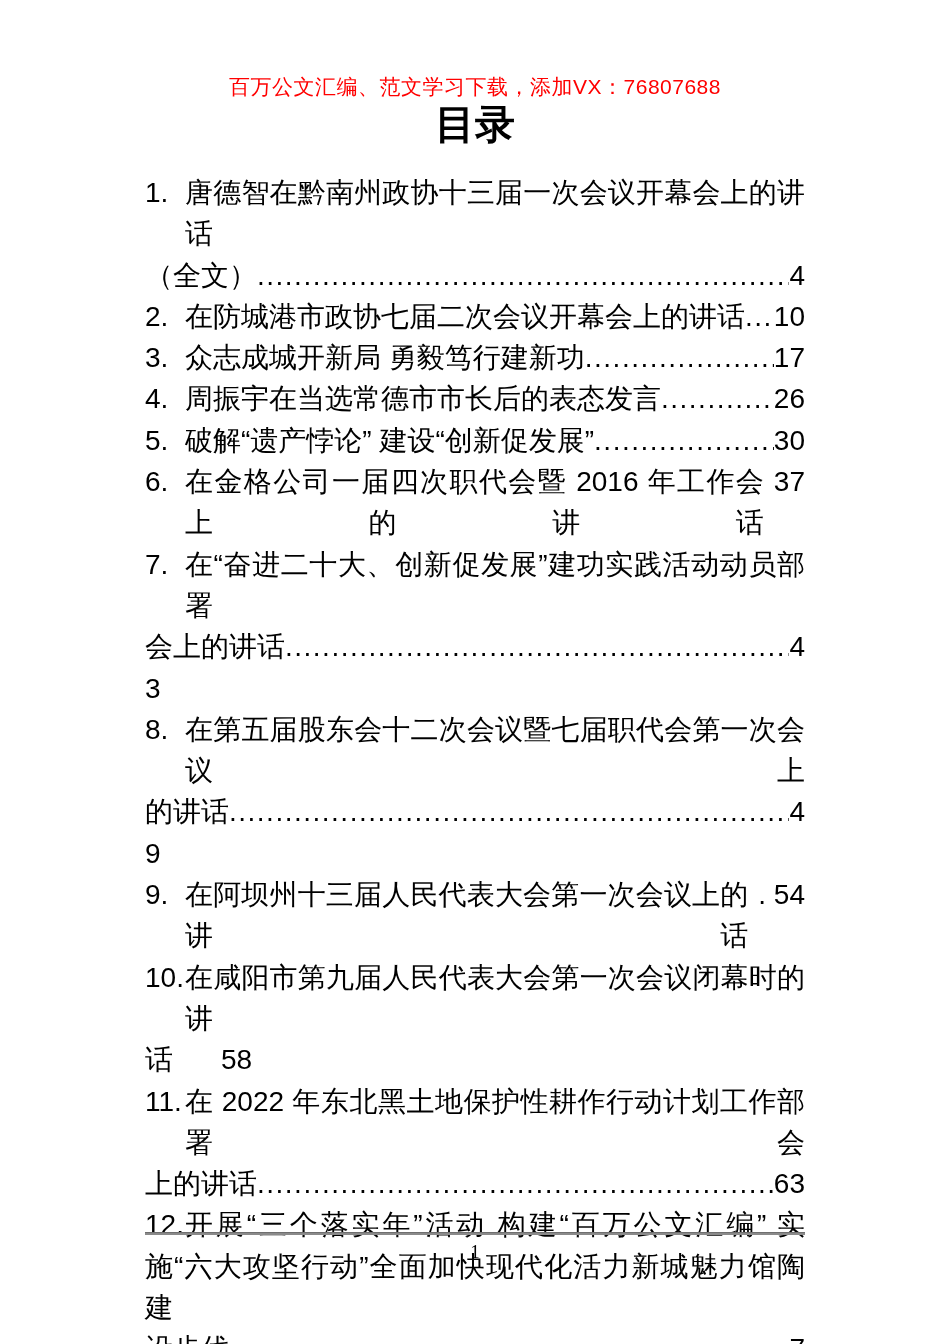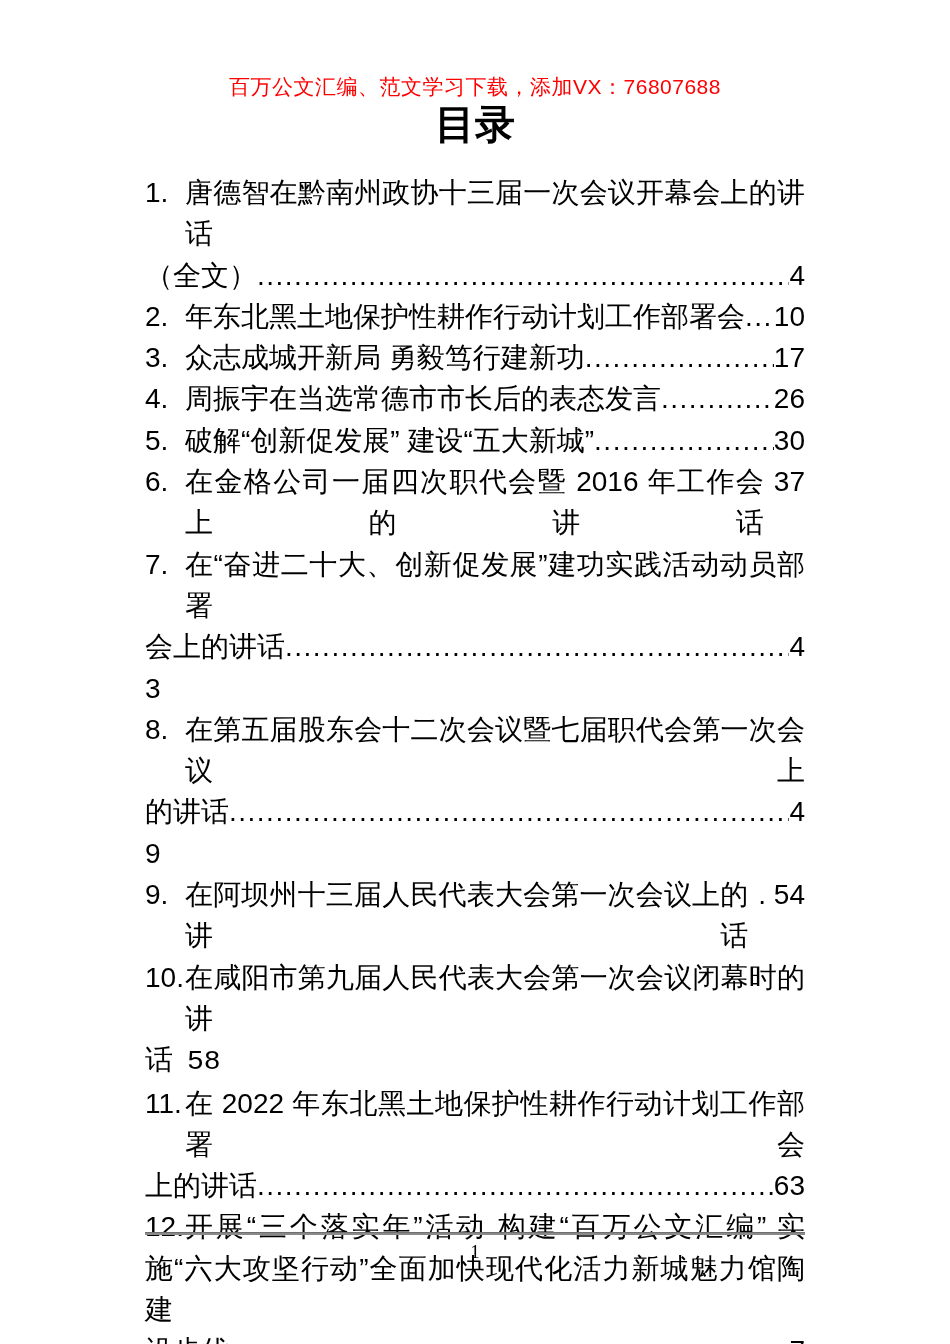--- a/index.html
+++ b/index.html
@@ -52,21 +52,21 @@
   }
   .leader{
     flex:1 1 auto;
     min-width:0;
     overflow:hidden;
     white-space:nowrap;
     letter-spacing:1.5px;
   }
   .page-num{flex:0 0 auto;}
   .page-num.fill-gap{margin-left:10px;}
-  .page-num.inline-gap{margin-left:14px;font-family:Liberation Mono, monospace;}
+  .page-num.inline-gap{margin-left:48px;}
   .page-num.leader-gap{margin-left:9px;}
 
   .footer-divider{
     position:absolute;left:145px;right:145px;top:1232px;
     height:2px;background:#8a8a8a;
     border-top:1px solid #6f6f6f;
   }
   .footer-page{
     position:absolute;top:1238px;left:0;right:0;
     text-align:center;
@@ -79,24 +79,24 @@
 
 <div class="page">
 
   <div class="promo" style="color: rgb(255, 0, 0);">百万公文汇编、范文学习下载，添加VX：76807688</div>
 
   <div class="doc-title">目录</div>
 
   <div class="toc" id="toc">
       <div class="toc-line"><span class="num">1.</span><span class="txt grow">唐德智在黔南州政协十三届一次会议开幕会上的讲话</span></div>
       <div class="toc-line"><span class="txt">（全文）</span><span class="leader">........................................................................................................................................................................................................</span><span class="page-num">4</span></div>
-      <div class="toc-line"><span class="num">2.</span><span class="txt">年东北黑土地保护性耕作行动计划工作部署会</span><span class="leader">........................................................................................................................................................................................................</span><span class="page-num">10</span></div>
+      <div class="toc-line"><span class="num">2.</span><span class="txt">在防城港市政协七届二次会议开幕会上的讲话</span><span class="leader">........................................................................................................................................................................................................</span><span class="page-num">10</span></div>
       <div class="toc-line"><span class="num">3.</span><span class="txt">众志成城开新局 勇毅笃行建新功</span><span class="leader">........................................................................................................................................................................................................</span><span class="page-num">17</span></div>
       <div class="toc-line"><span class="num">4.</span><span class="txt">周振宇在当选常德市市长后的表态发言</span><span class="leader">........................................................................................................................................................................................................</span><span class="page-num">26</span></div>
-      <div class="toc-line"><span class="num">5.</span><span class="txt">破解“创新促发展” 建设“五大新城”</span><span class="leader">........................................................................................................................................................................................................</span><span class="page-num">30</span></div>
+      <div class="toc-line"><span class="num">5.</span><span class="txt">破解“遗产悖论” 建设“创新促发展”</span><span class="leader">........................................................................................................................................................................................................</span><span class="page-num">30</span></div>
       <div class="toc-line"><span class="num">6.</span><span class="txt grow">在金格公司一届四次职代会暨 2016 年工作会上的讲话</span><span class="page-num fill-gap">37</span></div>
       <div class="toc-line"><span class="num">7.</span><span class="txt grow">在“奋进二十大、创新促发展”建功实践活动动员部署</span></div>
       <div class="toc-line"><span class="txt">会上的讲话</span><span class="leader">........................................................................................................................................................................................................</span><span class="page-num">4</span></div>
       <div class="toc-line"><span class="txt">3</span></div>
       <div class="toc-line"><span class="num">8.</span><span class="txt grow">在第五届股东会十二次会议暨七届职代会第一次会议上</span></div>
       <div class="toc-line"><span class="txt">的讲话</span><span class="leader">........................................................................................................................................................................................................</span><span class="page-num">4</span></div>
       <div class="toc-line"><span class="txt">9</span></div>
       <div class="toc-line"><span class="num">9.</span><span class="txt grow">在阿坝州十三届人民代表大会第一次会议上的讲话</span><span class="page-num fill-gap">. 54</span></div>
       <div class="toc-line"><span class="num">10.</span><span class="txt grow">在咸阳市第九届人民代表大会第一次会议闭幕时的讲</span></div>
       <div class="toc-line"><span class="txt">话</span><span class="page-num inline-gap">58</span></div>

